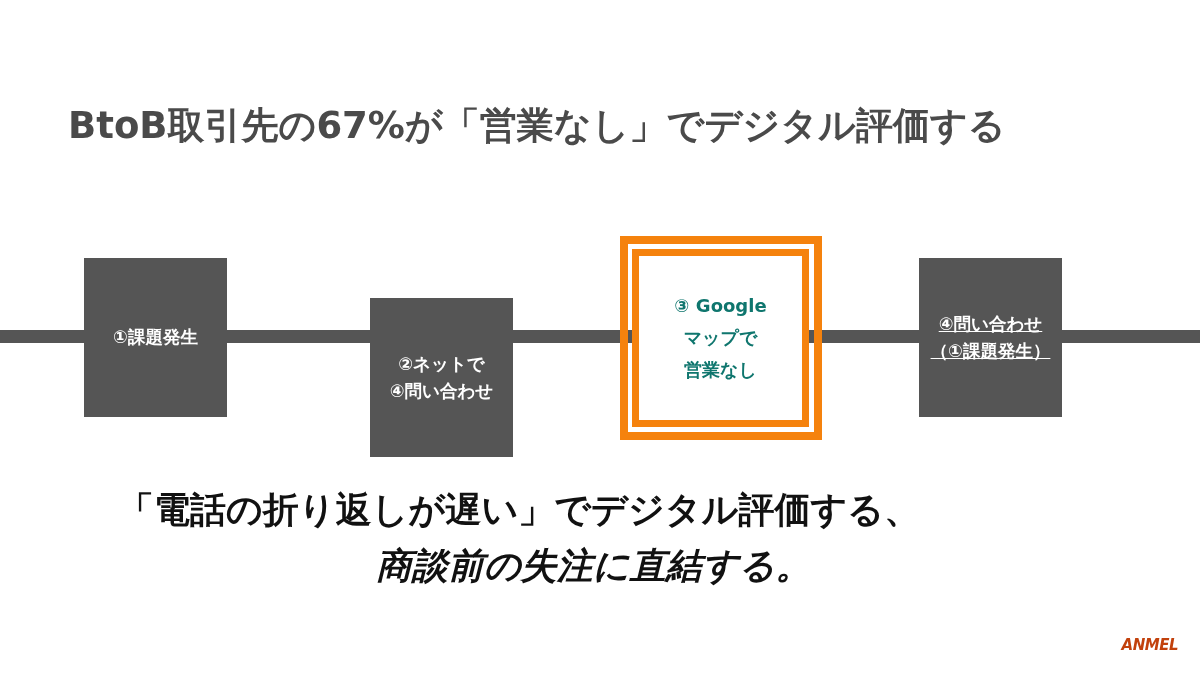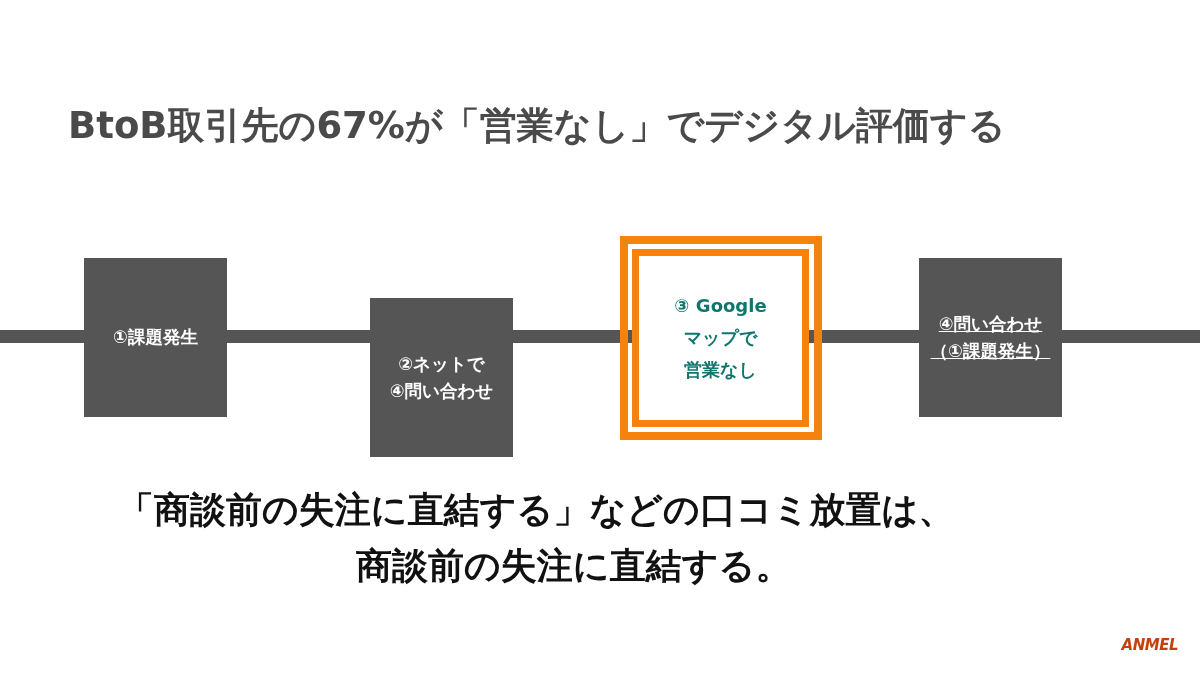--- a/index.html
+++ b/index.html
@@ -37,21 +37,21 @@
       display: flex; align-items: center; justify-content: center;
       text-align: center; font-weight: bold; font-size: 18px; line-height: 32px;
       color: #0f766e;
     }
     .hl-inner .inner { display: flex; flex-direction: column; align-items: center; }
     .message {
       position: absolute; left: 0; top: 482px; width: 1200px;
       color: #111111; font-weight: bold; font-size: 36px; line-height: 56px;
     }
     .message .line1 { position: absolute; left: 118px; top: 0; white-space: nowrap; }
-    .message .line2 { position: absolute; left: 356px; top: 56px; white-space: nowrap; }
+    .message .line2 { position: absolute; left: 376px; top: 56px; white-space: nowrap; font-style: italic; }
     .logo {
       position: absolute; right: 22px; top: 636px;
       font-family: "DejaVu Sans", sans-serif; font-weight: bold; font-style: italic;
       font-size: 15px; color: #c2410c; letter-spacing: -0.5px;
     }
   </style>
 </head>
 <body>
 
 <div>
@@ -82,18 +82,18 @@
   </div>
 
   <div class="step step-4">
     <div class="inner">
       <span>④問い合わせ</span>
       <span>（①課題発生）</span>
     </div>
   </div>
 
   <div class="message">
-    <div class="line1">「商談前の失注に直結する」などの口コミ放置は、</div>
+    <div class="line1">「電話の折り返しが遅い」でデジタル評価する、</div>
     <div class="line2">商談前の失注に直結する。</div>
   </div>
 
   <div class="logo">ANMEL</div>
 </div>
 
 </body></html>

